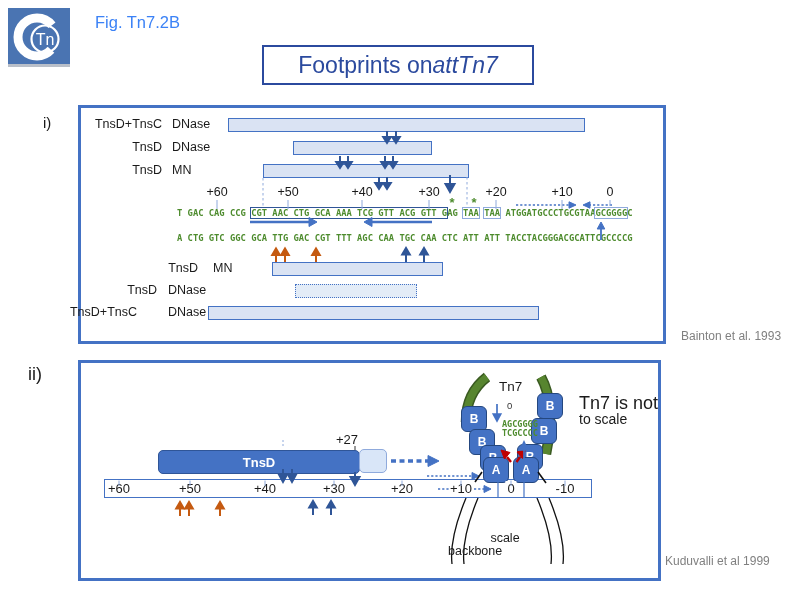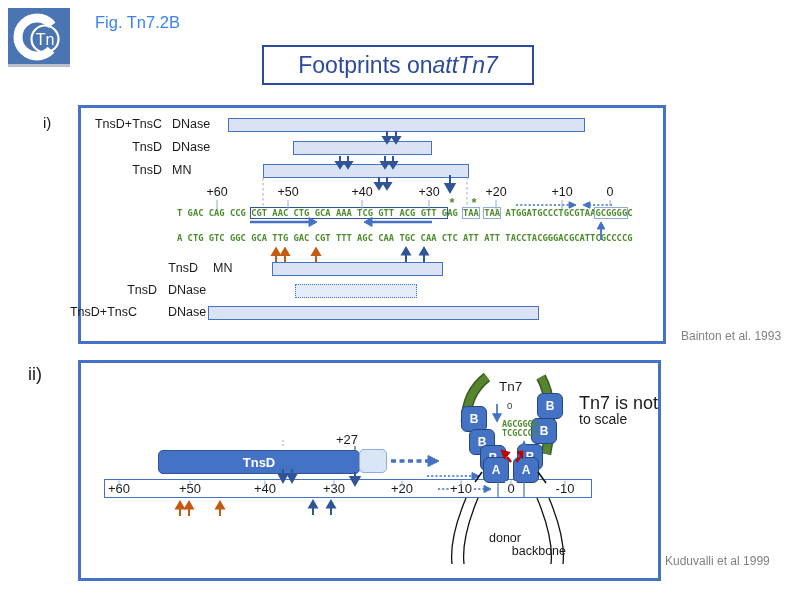--- a/index.html
+++ b/index.html
@@ -118,22 +118,22 @@
   <div class="node" style="left:517px;top:444px">B</div>
   <div class="node" style="left:483px;top:457px">A</div>
   <div class="node" style="left:513px;top:457px">A</div>
 
   <div class="txt" style="left:499px;top:379px;font-size:13.5px">Tn7</div>
   <div class="txt" style="left:579px;top:393px;font-size:18px">Tn7 is not</div>
   <div class="txt" style="left:579px;top:411px;font-size:14px">to scale</div>
   <div class="txt" style="left:507px;top:400px;font-size:9.5px;color:#333">0</div>
   <div class="gseq" style="left:502px;top:420px">AGCGGGG</div>
   <div class="gseq" style="left:502px;top:429px">TCGCCCC</div>
-  <div class="txt" style="left:460px;top:531px;width:90px;text-align:center;font-size:12.5px">donor</div>
-  <div class="txt" style="left:476px;top:544px;width:90px;text-align:right;font-size:12.5px">backbone</div>
+  <div class="txt" style="left:460px;top:531px;width:90px;text-align:center;font-size:12.5px">scale</div>
+  <div class="txt" style="left:448px;top:544px;width:90px;text-align:left;font-size:12.5px">backbone</div>
   <div class="cite" style="left:665px;top:554px">Kuduvalli et al 1999</div>
 
   <svg id="svg-under" class="layer" width="800" height="600">
     <path d="M487,377 Q466,393 466,422" fill="none" stroke="#3a5a21" stroke-width="10.5"></path>
     <path d="M487,377 Q466,393 466,422" fill="none" stroke="#57852f" stroke-width="7.5"></path>
     <path d="M541,377 Q556,404 546,454" fill="none" stroke="#3a5a21" stroke-width="10.5"></path>
     <path d="M541,377 Q556,404 546,454" fill="none" stroke="#57852f" stroke-width="7.5"></path>
     <path d="M466,498 C456,522 450,546 452,564" fill="none" stroke="#111" stroke-width="1.3"></path>
     <path d="M478,498 C468,522 462,546 464,564" fill="none" stroke="#111" stroke-width="1.3"></path>
     <path d="M537,498 C547,522 553,546 551,564" fill="none" stroke="#111" stroke-width="1.3"></path>

